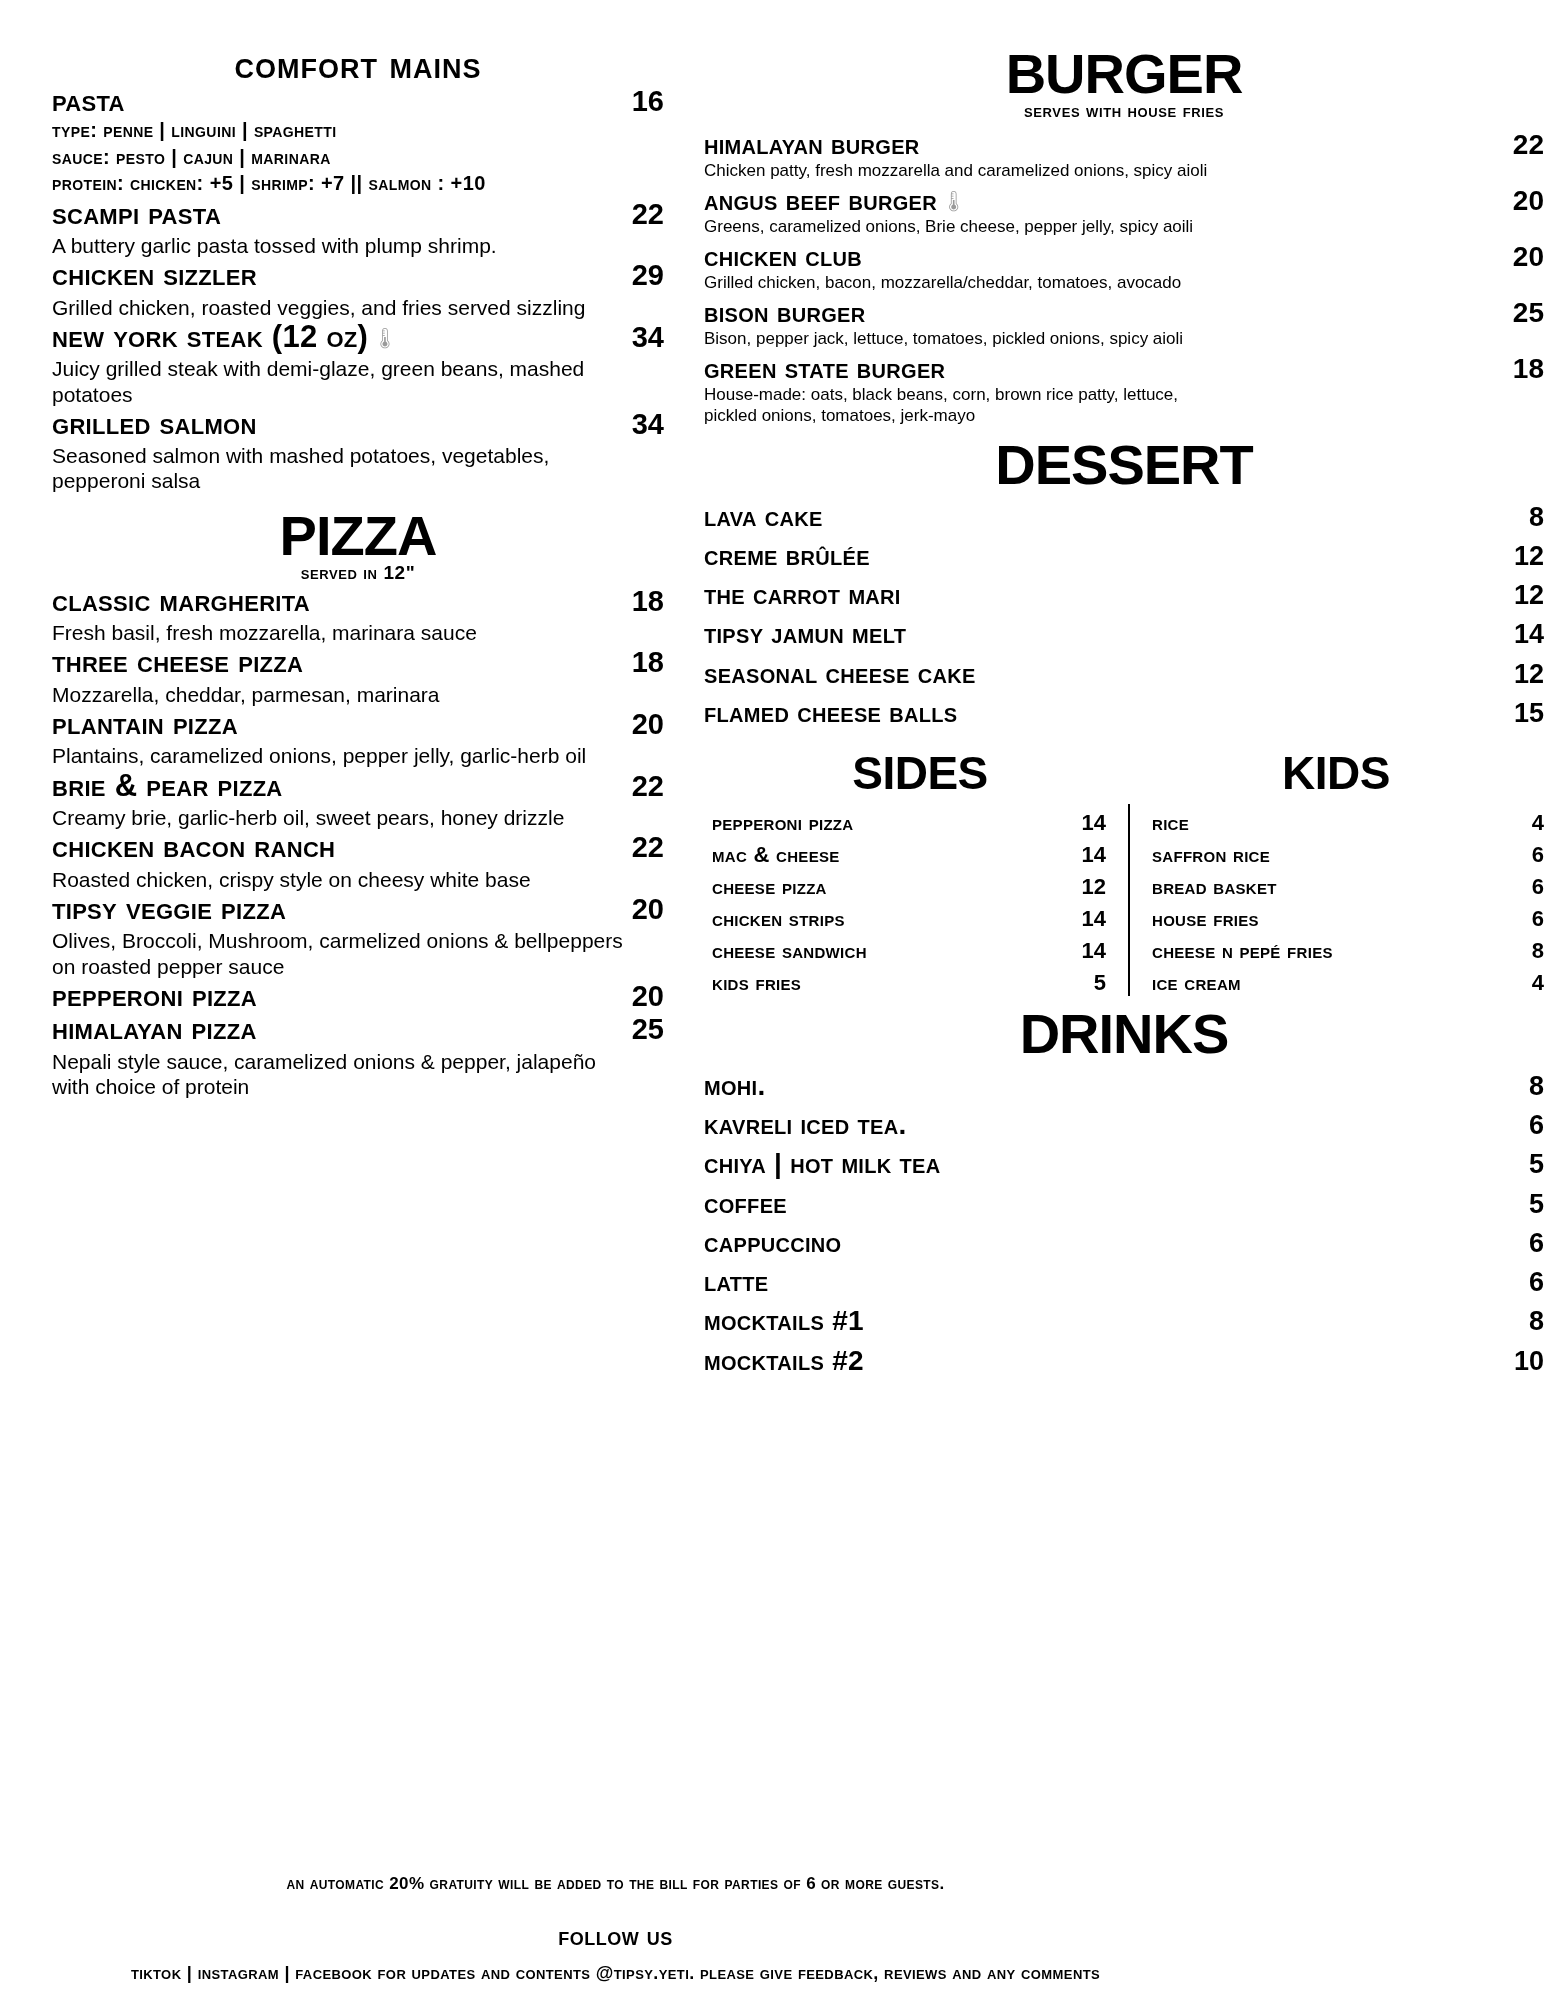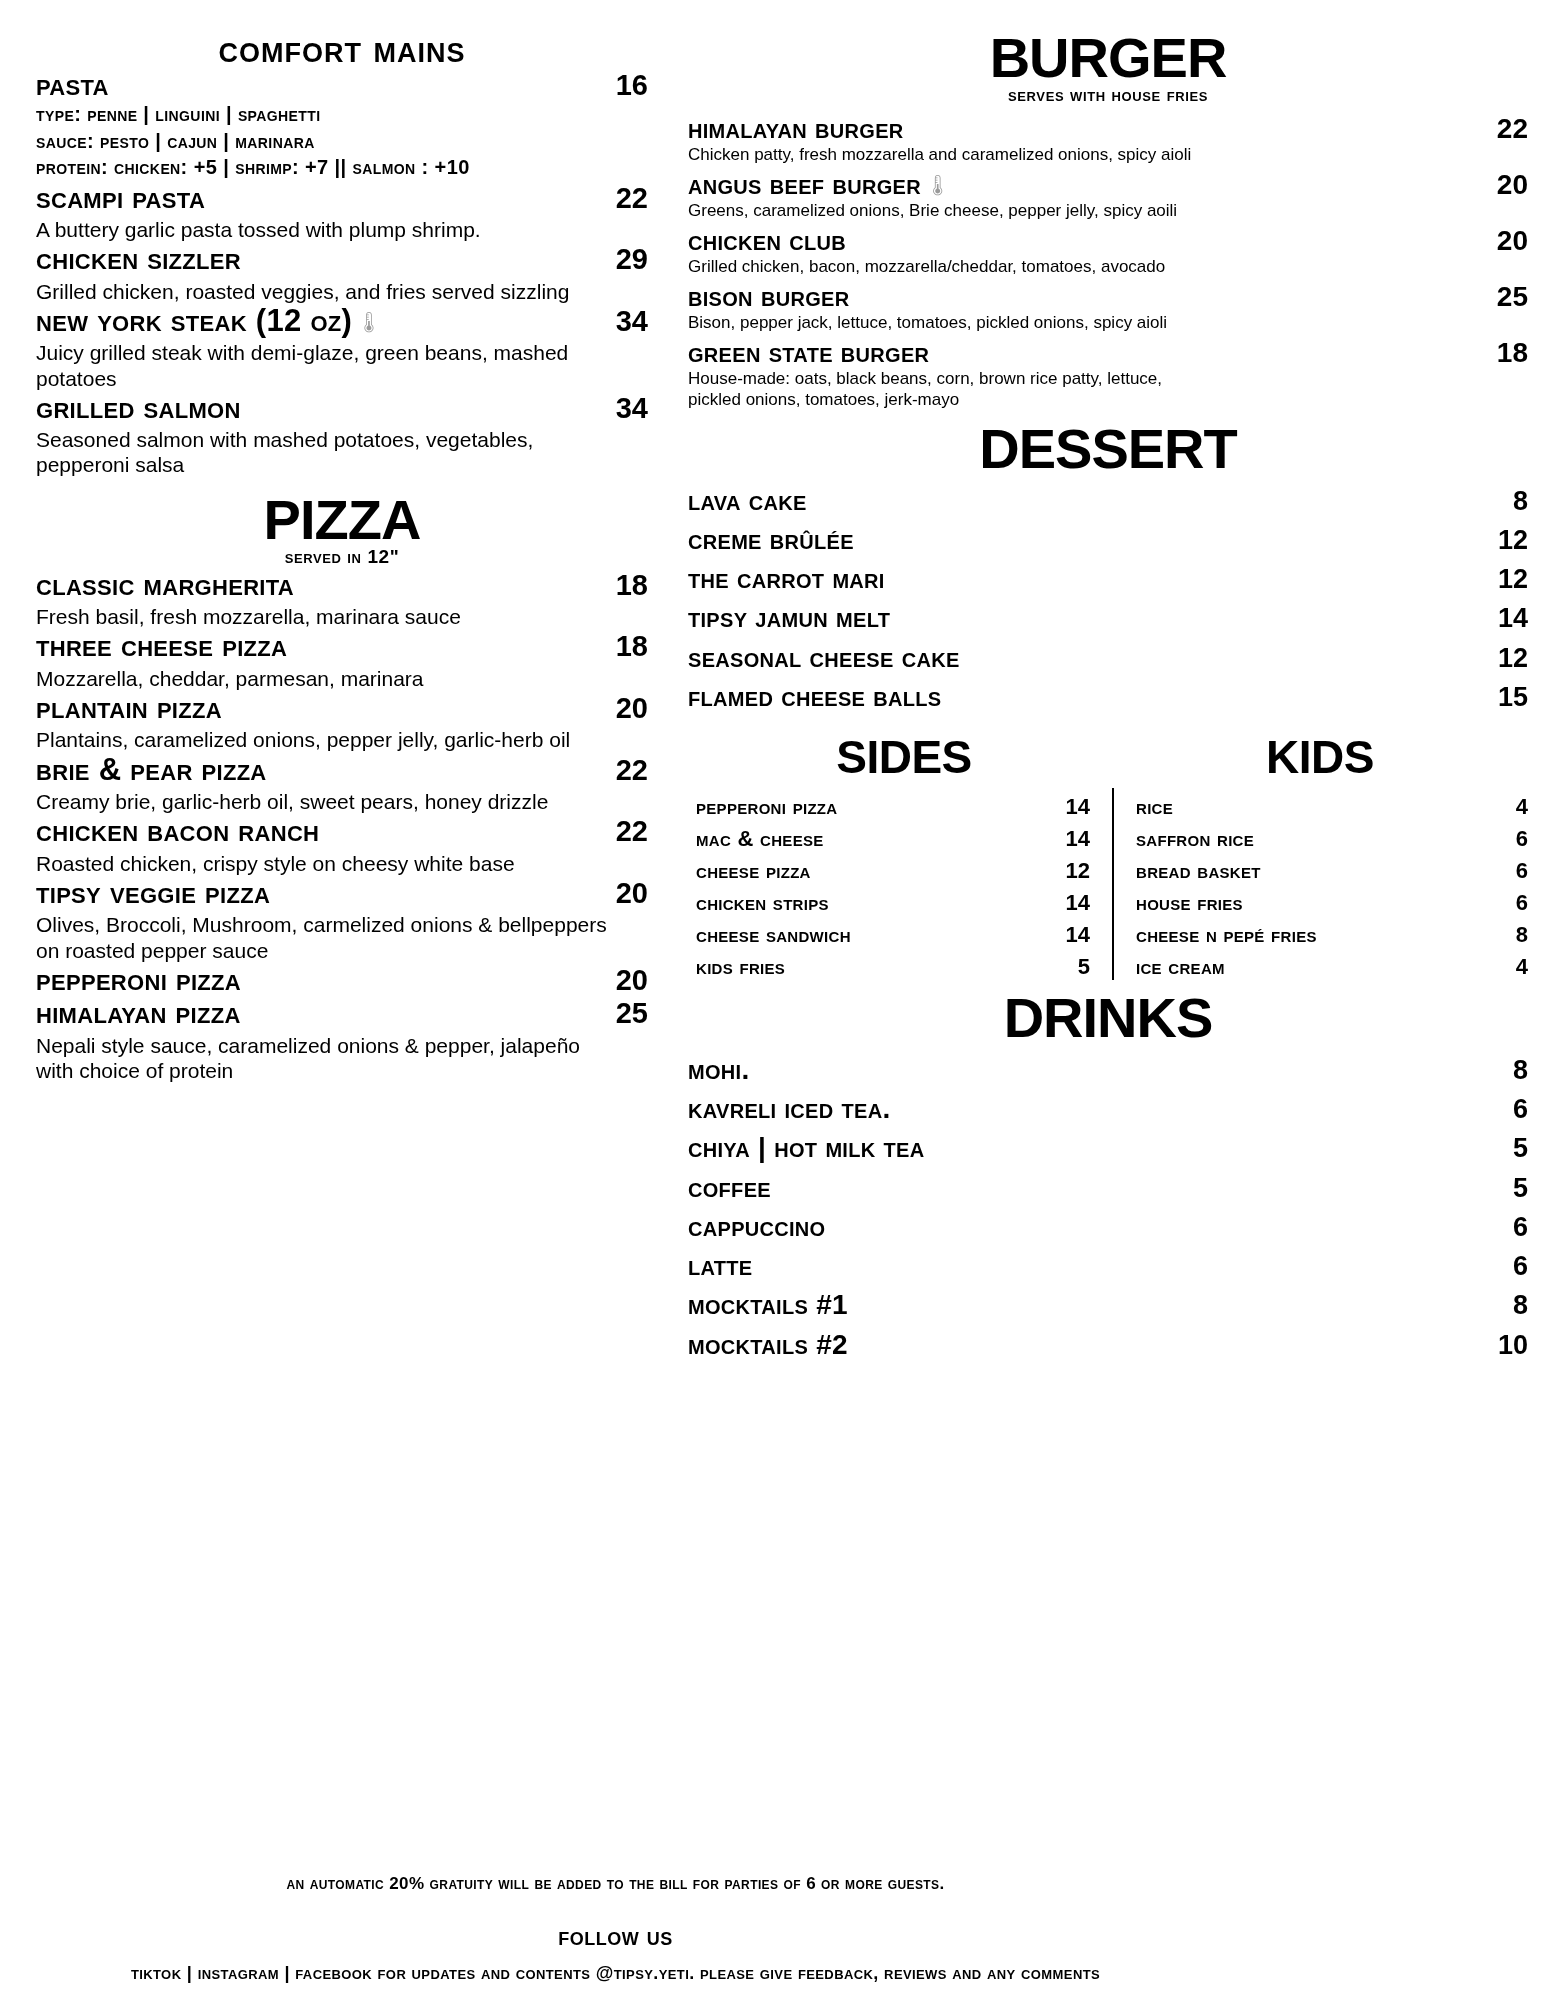--- a/index.html
+++ b/index.html
@@ -13,21 +13,21 @@
     font-family: "Liberation Sans", sans-serif;
     color: #000000;
     position: relative;
     overflow: hidden;
   }
   .page {
     width: 1231px;
     height: 2000px;
     position: relative;
     box-sizing: border-box;
-    padding: 0;
+    padding: 16px;
   }
   .cols {
     display: flex;
     align-items: flex-start;
     padding: 30px 28px 0 28px;
     box-sizing: border-box;
   }
   .col-left {
     width: 620px;
     flex: 0 0 620px;

